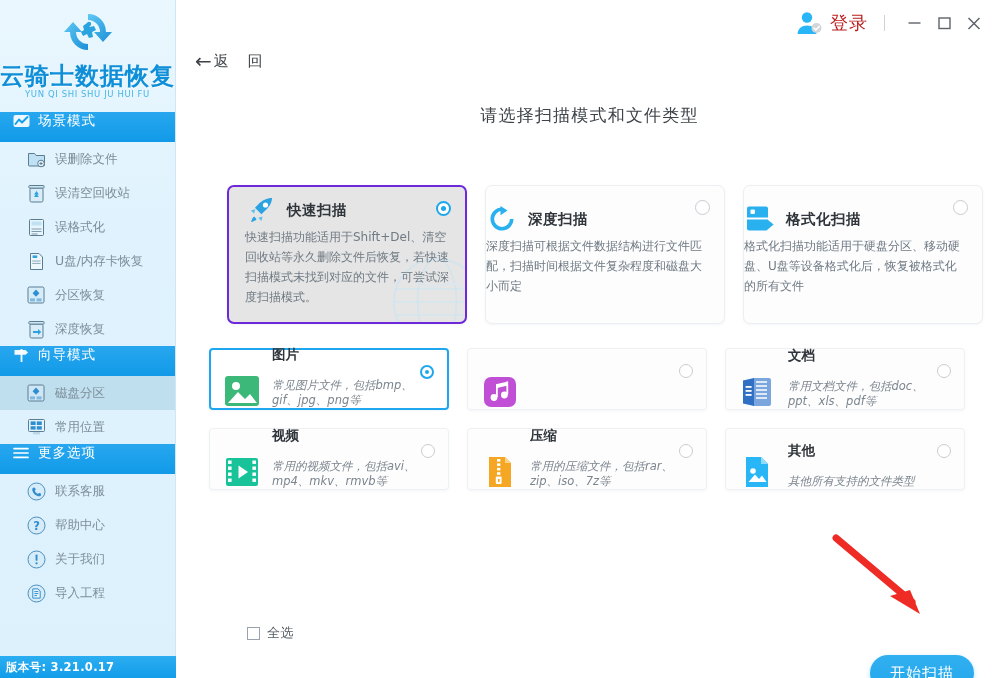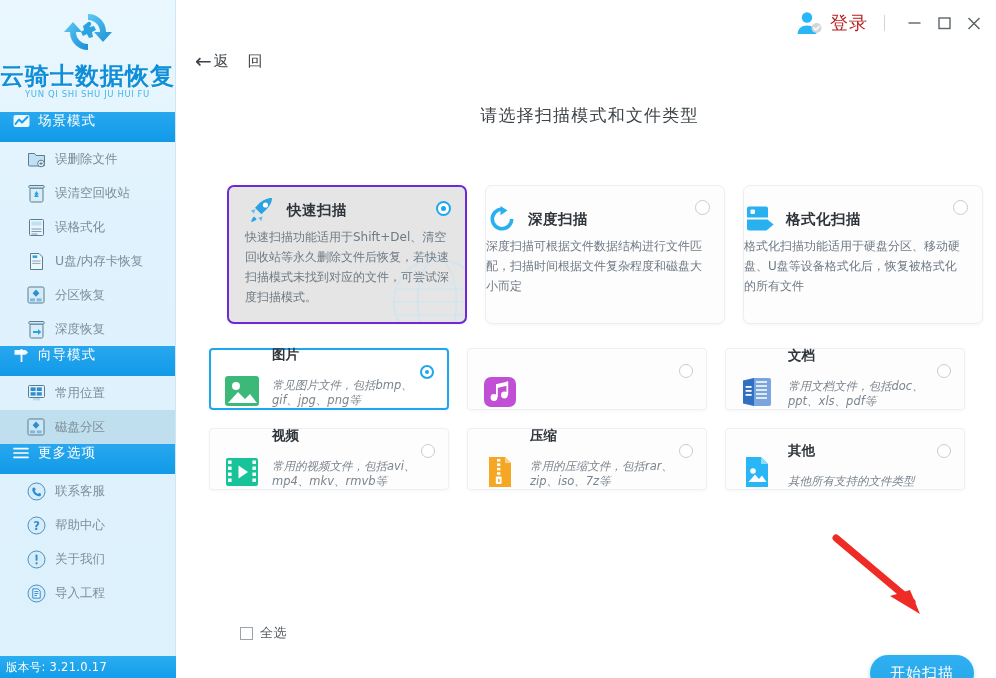--- a/index.html
+++ b/index.html
@@ -69,21 +69,21 @@
   .nav-item .nav-ico {
     width: 20px; height: 20px; margin-right: 9px;
     flex: 0 0 20px;
     display: flex; align-items: center; justify-content: center;
   }
   .nav-label { white-space: nowrap; }
   .version-bar {
     position: absolute; left: 0; bottom: 0;
     width: 176px; height: 22px;
     background: linear-gradient(180deg,#2badf1 0%, #129de9 100%);
-    color: #fff; font-size: 11.5px; font-weight: normal;
+    color: #fff; font-size: 11.5px; font-weight: bold;
     display: flex; align-items: center; padding-left: 6px;
     letter-spacing: .3px;
   }
 
   
   #main {
     flex: 1; height: 678px; position: relative;
     background: #ffffff;
   }
   .titlebar {
@@ -189,21 +189,21 @@
   .ft-radio.on::after {
     content: ""; position: absolute; left: 3px; top: 3px;
     width: 4px; height: 4px; border-radius: 50%; background: #1ea7ef;
   }
 
   
   .bottom {
     position: absolute; left: 0; right: 0; bottom: 0; height: 82px;
   }
   .selectall {
-    position: absolute; left: 64px; top: 28px;
+    position: absolute; left: 71px; top: 28px;
     display: flex; align-items: center; cursor: pointer;
   }
   .cb {
     width: 13px; height: 13px; border: 1px solid #9aa3ab; background: #fff;
     margin-right: 7px;
   }
   .selectall-label { font-size: 13px; color: #555c62; letter-spacing: .5px; }
   .scan-btn {
     position: absolute; right: 29px; top: 59px;
     width: 104px; height: 36px;
@@ -325,44 +325,44 @@
     <div class="sec-header">
       <span class="sec-ico">
         <svg width="17" height="16" viewBox="0 0 17 16">
           <rect x="7.6" y="2" width="1.8" height="13" fill="#fff" opacity=".95"></rect>
           <path d="M1.5 3 h11 l2.6 2.4 l-2.6 2.4 h-11 z" fill="#fff" opacity=".95"></path>
         </svg>
       </span>
       <span>向导模式</span>
     </div>
 
+    <div class="nav-item active">
+      <span class="nav-ico">
+        <svg width="18" height="18" viewBox="0 0 18 18">
+          <rect x="1" y="1" width="16" height="16" rx="1.5" fill="#cfe6f4" stroke="#5a7d92"></rect>
+          <path d="M9 3.6 l3.4 3.6 l-3.4 3.6 l-3.4 -3.6 z" fill="#2f8ed0"></path>
+          <rect x="3" y="12.4" width="5" height="3" fill="#7fb8e0"></rect>
+          <rect x="9.6" y="12.4" width="5" height="3" fill="#7fb8e0"></rect>
+        </svg>
+      </span>
+      <span class="nav-label">磁盘分区</span>
+    </div>
+
     <div class="nav-item">
       <span class="nav-ico">
         <svg width="19" height="18" viewBox="0 0 19 18">
           <rect x="1.5" y="1.5" width="16" height="12" rx="1" fill="#e4f2fb" stroke="#5a7d92"></rect>
           <rect x="3.6" y="3.4" width="5" height="3.6" fill="#2f8ed0"></rect>
           <rect x="9.8" y="3.4" width="5" height="3.6" fill="#2f8ed0"></rect>
           <rect x="3.6" y="8.2" width="5" height="3.4" fill="#2f8ed0"></rect>
           <rect x="9.8" y="8.2" width="5" height="3.4" fill="#2f8ed0"></rect>
           <rect x="6" y="14" width="7" height="2.4" fill="#bcd7e6"></rect>
         </svg>
       </span>
       <span class="nav-label">常用位置</span>
-    </div>
-
-    <div class="nav-item active">
-      <span class="nav-ico">
-        <svg width="18" height="18" viewBox="0 0 18 18">
-          <rect x="1" y="1" width="16" height="16" rx="1.5" fill="#cfe6f4" stroke="#5a7d92"></rect>
-          <path d="M9 3.6 l3.4 3.6 l-3.4 3.6 l-3.4 -3.6 z" fill="#2f8ed0"></path>
-          <rect x="3" y="12.4" width="5" height="3" fill="#7fb8e0"></rect>
-          <rect x="9.6" y="12.4" width="5" height="3" fill="#7fb8e0"></rect>
-        </svg>
-      </span>
-      <span class="nav-label">磁盘分区</span>
     </div>
 
     <div class="sec-header">
       <span class="sec-ico">
         <svg width="16" height="12" viewBox="0 0 16 12">
           <path d="M1 1.6 h14 M1 6 h14 M1 10.4 h14" stroke="#fff" stroke-width="1.7" stroke-linecap="round"></path>
         </svg>
       </span>
       <span>更多选项</span>
     </div>

